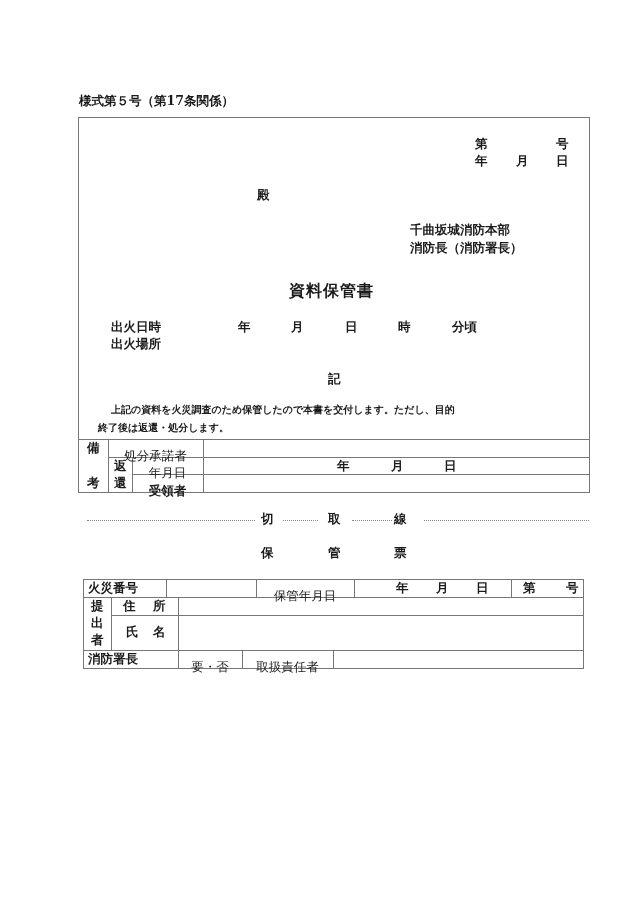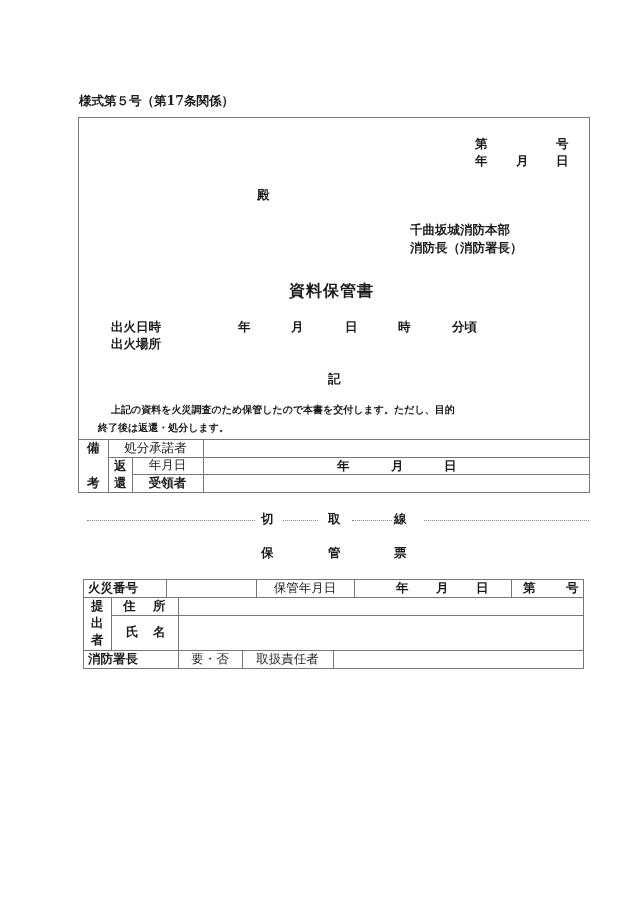--- a/index.html
+++ b/index.html
@@ -5,21 +5,21 @@
   html, body { margin:0; padding:0; background:#ffffff; }
   body { width:630px; height:903px; position:relative; overflow:hidden;
          font-family:"DejaVu Serif","Liberation Serif",serif; color:#1a1a1a; font-size:12.5px; }
   .abs { position:absolute; white-space:nowrap; line-height:1;font-weight:bold; }
   .outer { position:absolute; left:78px; top:117px; width:510px; height:374px;
            border:1px solid #777; box-sizing:content-box; }
   .hl { position:absolute; height:0; border-top:1px solid #777; }
   .vl { position:absolute; width:0; border-left:1px solid #777; }
   .title { font-size:16px; font-weight:bold; letter-spacing:1px; }
   .dotline { position:absolute; height:0; border-top:1px dotted #888; }
-  .cell { position:absolute; display:flex; align-items:center; justify-content:center; line-height:1.15; text-align:center; }
+  .cell { position:absolute; display:flex; align-items:center; justify-content:center; line-height:1.15; text-align:center;margin-top:8px; }
 </style>
 </head>
 <body>
 
 <div class="abs" style="left:79px;top:95px;">様式第５号（第17条関係）</div>
 
 <div class="outer"></div>
 
 <div class="abs" style="left:475px;top:138px;">第</div>
 <div class="abs" style="left:556px;top:138px;">号</div>

